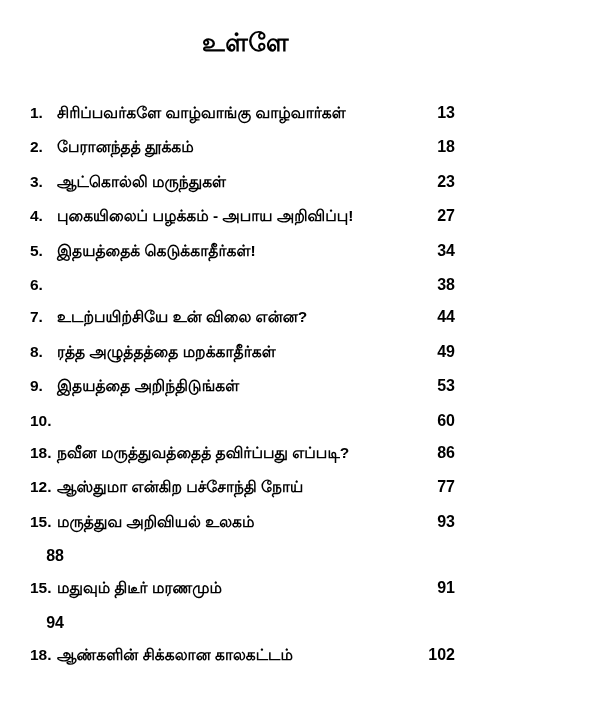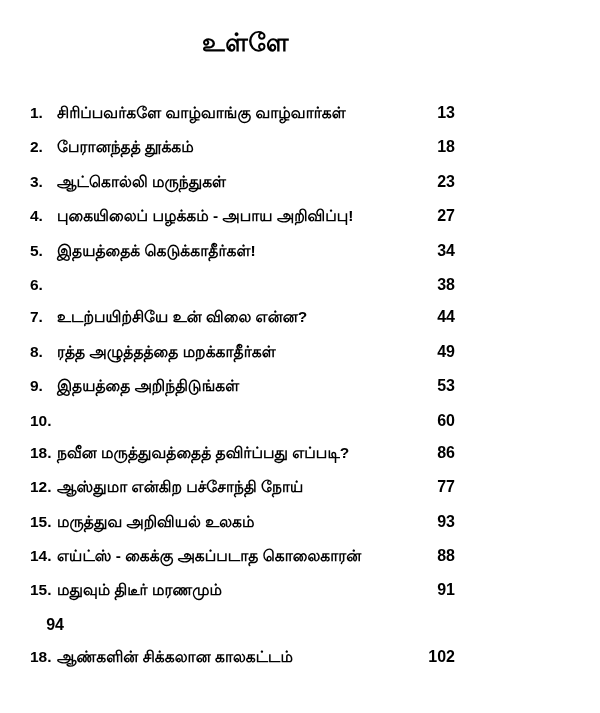--- a/index.html
+++ b/index.html
@@ -151,24 +151,20 @@
       <span class="toc-page">77</span>
     </li>
     <li class="toc-row">
       <span class="toc-entry">
         <span class="toc-num">15.</span>
         <span class="toc-label">மருத்துவ அறிவியல் உலகம்</span>
       </span>
       <span class="toc-page">93</span>
     </li>
     <li class="toc-row">
-      <span class="toc-entry">
-        <span class="toc-num">14.</span>
-        <span class="toc-label">எய்ட்ஸ் - கைக்கு அகப்படாத கொலைகாரன்</span>
-      </span>
       <span class="toc-page">88</span>
     </li>
     <li class="toc-row">
       <span class="toc-entry">
         <span class="toc-num">15.</span>
         <span class="toc-label">மதுவும் திடீர் மரணமும்</span>
       </span>
       <span class="toc-page">91</span>
     </li>
     <li class="toc-row">

